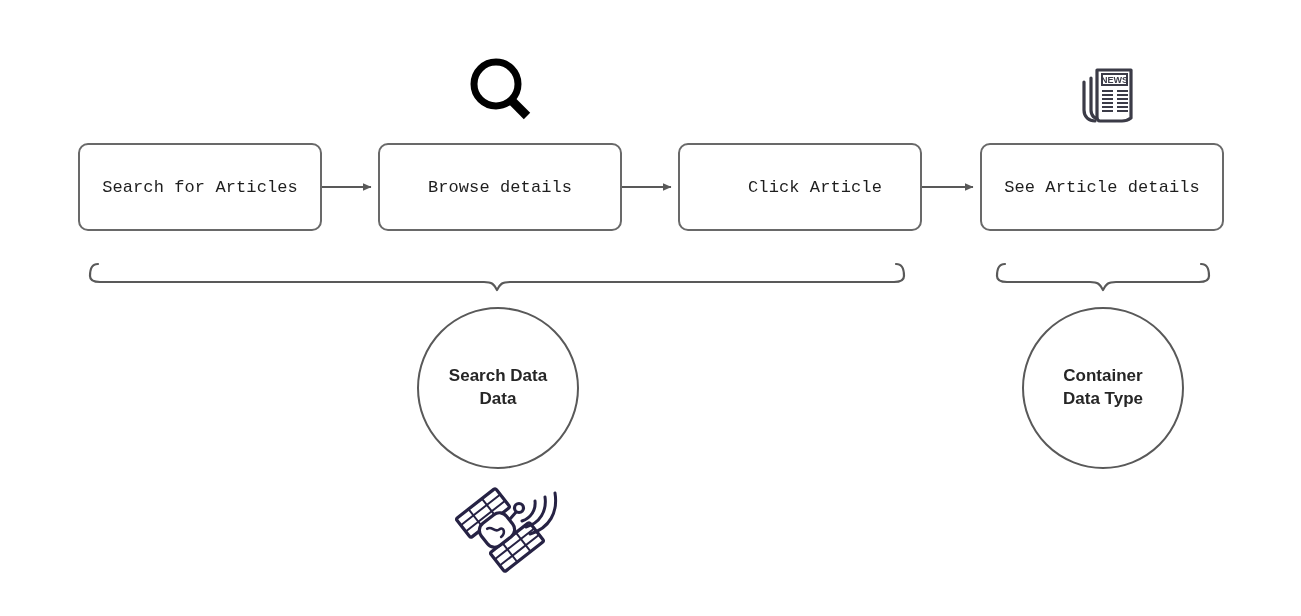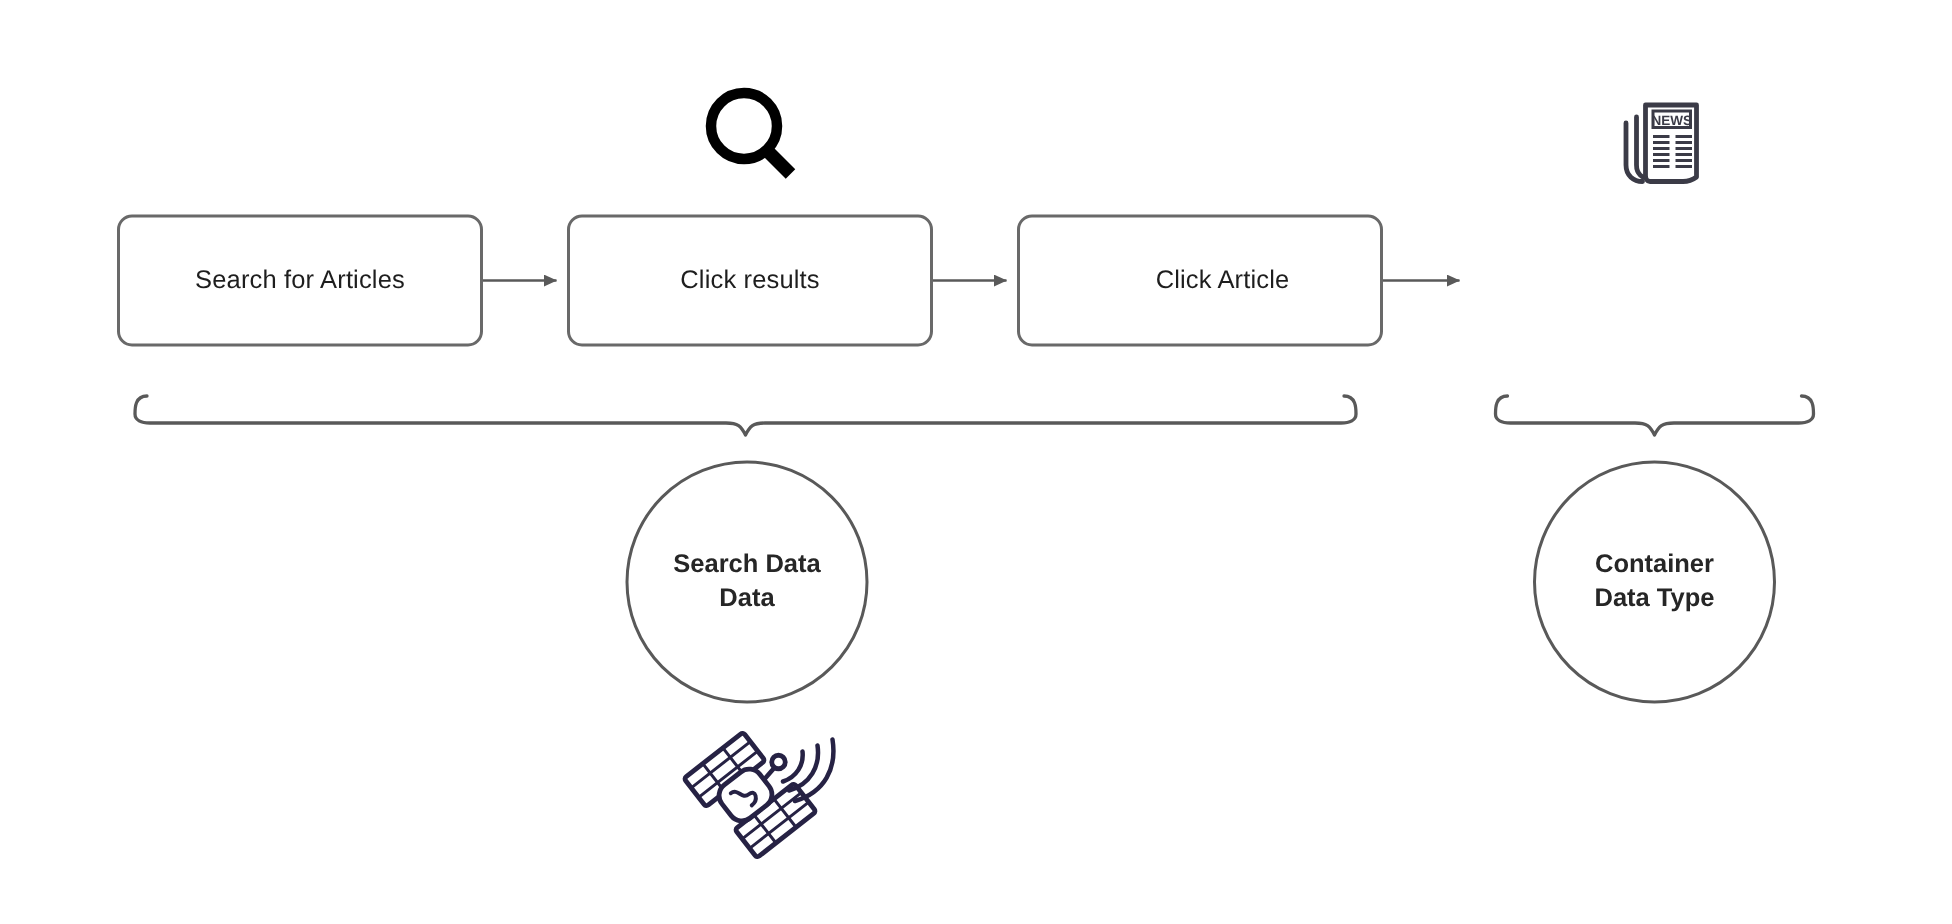--- a/index.html
+++ b/index.html
@@ -39,20 +39,21 @@
     display: flex;
     align-items: center;
     justify-content: center;
   }
   .step-label {
     font-size: 17px;
     color: #1e1e1e;
     font-weight: 400;
     letter-spacing: 0.1px;
     white-space: nowrap;
+    font-family: Liberation Mono, monospace;
   }
 
   
   .group-circle {
     position: absolute;
     box-sizing: border-box;
     border: 2px solid #595959;
     border-radius: 50%;
     background: #ffffff;
     display: flex;
@@ -174,27 +175,30 @@
   </g>
 </svg>
 
 <div class="layer">
 
   <div class="step-box" style="left:78px; top:143px; width:244px; height:88px;">
     <span class="step-label">Search for Articles</span>
   </div>
 
   <div class="step-box" style="left:378px; top:143px; width:244px; height:88px;">
-    <span class="step-label">Click results</span>
+    <span class="step-label">Browse details</span>
   </div>
 
   <div class="step-box" style="left:678px; top:143px; width:244px; height:88px;padding-left:30px;">
     <span class="step-label">Click Article</span>
   </div>
 
+  <div class="step-box" style="left:980px; top:143px; width:244px; height:88px;">
+    <span class="step-label">See Article details</span>
+  </div>
 
   <div class="group-circle" style="left:417px; top:307px; width:162px; height:162px;">
     <div class="group-label">
       <span>Search Data</span><br>
       <span>Data</span>
     </div>
   </div>
 
   <div class="group-circle" style="left:1022px; top:307px; width:162px; height:162px;">
     <div class="group-label">

